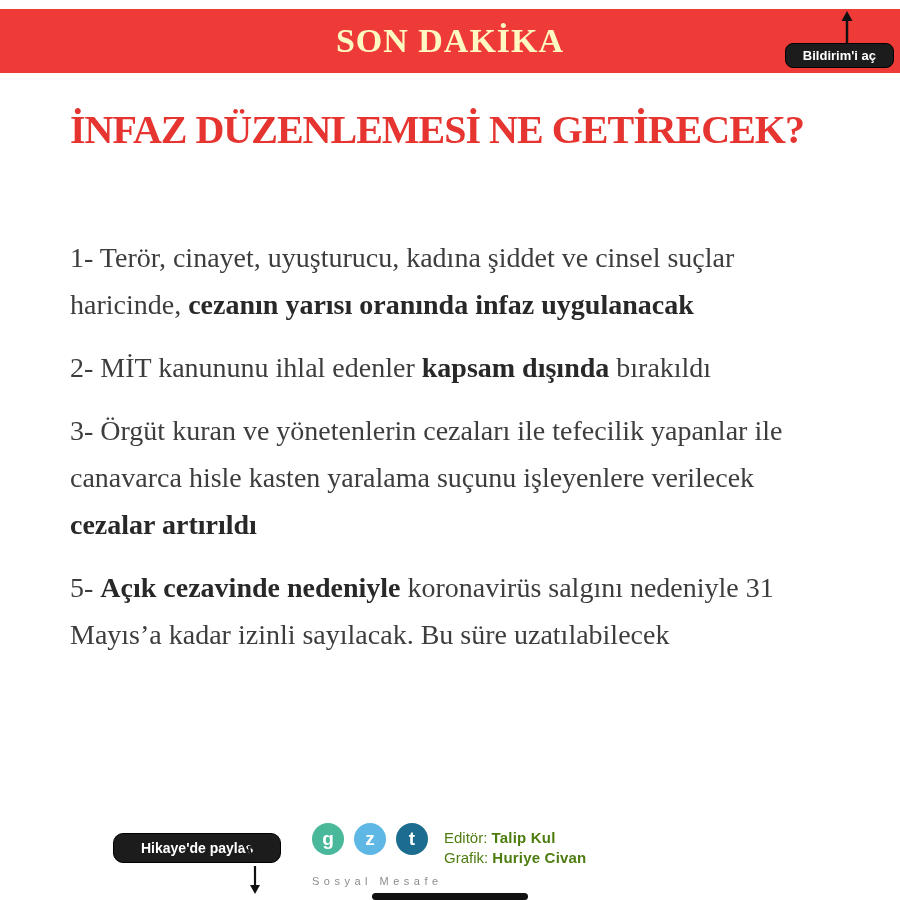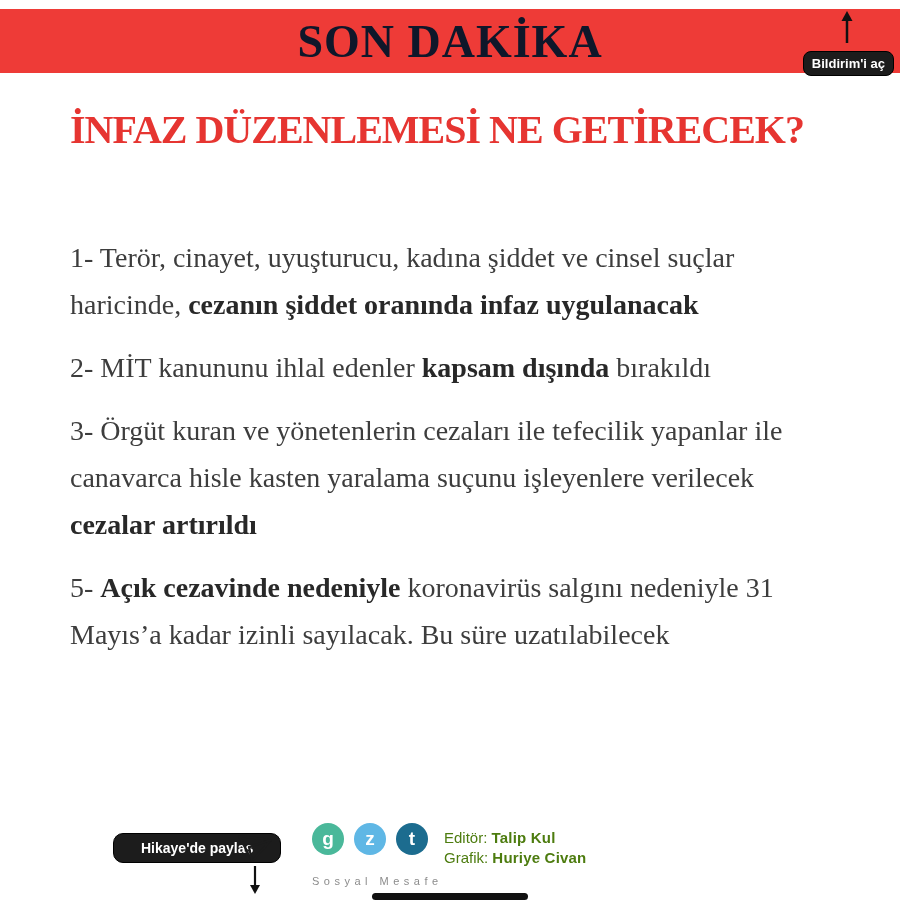--- a/index.html
+++ b/index.html
@@ -7,29 +7,29 @@
   .canvas {
     position:relative; width:900px; height:900px; background:#ffffff;
     overflow:hidden; font-family:"Liberation Serif", serif;
   }
   
   .topbar {
     position:absolute; left:0; top:9px; width:900px; height:64px;
     background:#ee3b37; display:flex; align-items:center; justify-content:center;
   }
   .topbar-title {
-    color:#0f172a; font-weight:bold; font-size:46px; letter-spacing:1px;
+    color:#fef9c3; font-weight:bold; font-size:34px; letter-spacing:1px;
     font-family:"Liberation Serif", serif;
   }
   .notify-arrow { position:absolute; top:11px; right:44px; width:18px; height:32px; }
   .notify-badge {
     position:absolute; top:43px; right:6px;
     background:#1c1c1c; color:#ffffff; border-radius:8px;
     font-family:"Liberation Sans", sans-serif; font-weight:bold;
-    font-size:13px; padding:4px 8px; border:1px solid #000;margin-top:8px;
+    font-size:13px; padding:4px 17px; border:1px solid #000;
   }
   
   .headline {
     position:absolute; left:70px; top:106px; width:800px;
     color:#e63531; font-weight:bold; font-size:40px; letter-spacing:-1px;
     font-family:"Liberation Serif", serif; white-space:nowrap;
   }
   .subtitle {
     position:absolute; left:70px; top:176px; width:800px;
     color:#262626; font-weight:bold; font-size:29px; letter-spacing:-0.5px;
@@ -82,21 +82,21 @@
 
   <svg class="notify-arrow" viewBox="0 0 18 32">
     <line x1="9" y1="32" x2="9" y2="6" stroke="#111" stroke-width="2.5"></line>
     <polygon points="9,0 3.5,10 14.5,10" fill="#111"></polygon>
   </svg>
   <div class="notify-badge">Bildirim'i aç</div>
 
   <div class="headline">İNFAZ DÜZENLEMESİ NE GETİRECEK?</div>
 
   <div class="article-list">
-      <p class="item"><span>1- Terör, cinayet, uyuşturucu, kadına şiddet ve cinsel suçlar haricinde, </span><b>cezanın şiddet oranında infaz uygulanacak</b></p>
+      <p class="item"><span>1- Terör, cinayet, uyuşturucu, kadına şiddet ve cinsel suçlar haricinde, </span><b>cezanın yarısı oranında infaz uygulanacak</b></p>
       <p class="item"><span>2- MİT kanununu ihlal edenler </span><b>kapsam dışında</b><span> bırakıldı</span></p>
       <p class="item"><span>3- Örgüt kuran ve yönetenlerin cezaları ile tefecilik yapanlar ile canavarca hisle kasten yaralama suçunu işleyenlere verilecek </span><b>cezalar artırıldı</b></p>
       <p class="item"><span>5- </span><b>Açık cezavinde nedeniyle</b><span> koronavirüs salgını nedeniyle 31 Mayıs’a kadar izinli sayılacak. Bu süre uzatılabilecek</span></p>
     </div>
 
   <div class="share-badge">Hikaye'de paylaş</div>
 
   <svg class="plane-icon" viewBox="0 0 36 34">
     <path d="M2 5 L34 9 L15 30 Z" fill="none" stroke="#1c1c1c" stroke-width="2.2" stroke-linejoin="round"></path>
     <path d="M34 9 L12 16 L15 30" fill="none" stroke="#1c1c1c" stroke-width="2.2" stroke-linejoin="round"></path>

